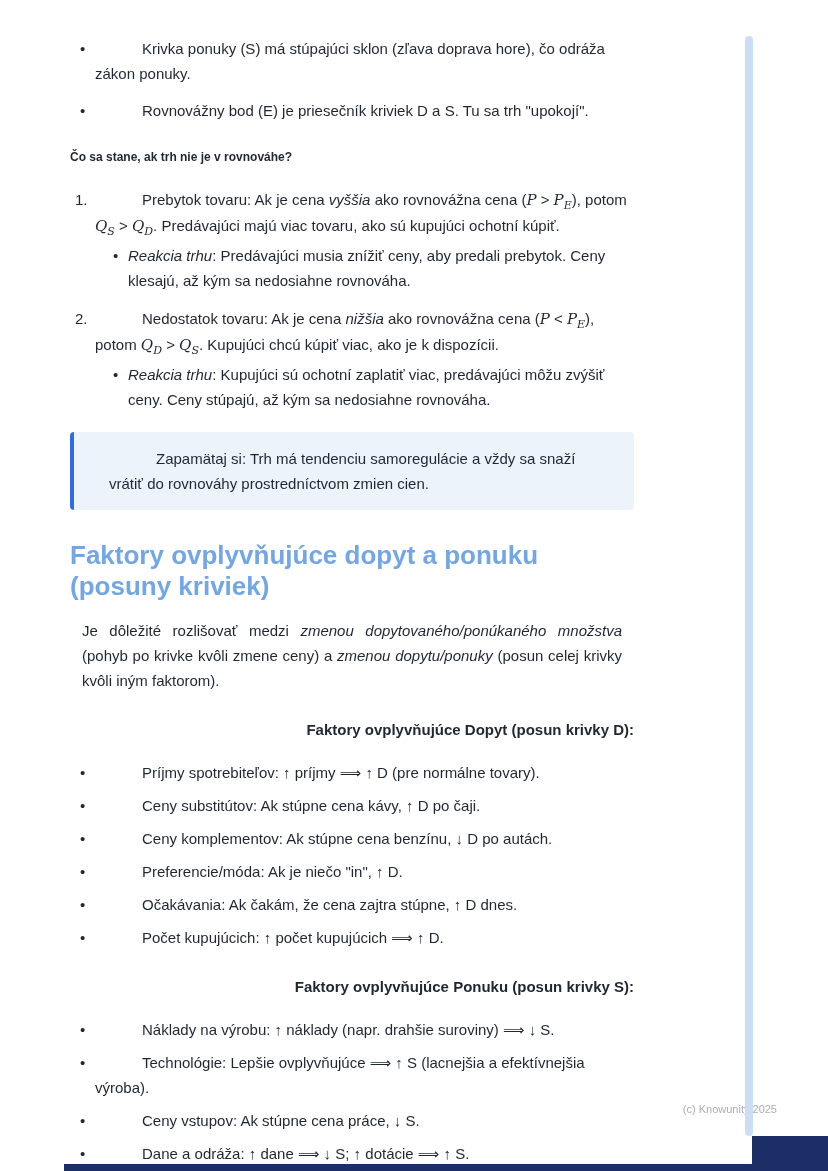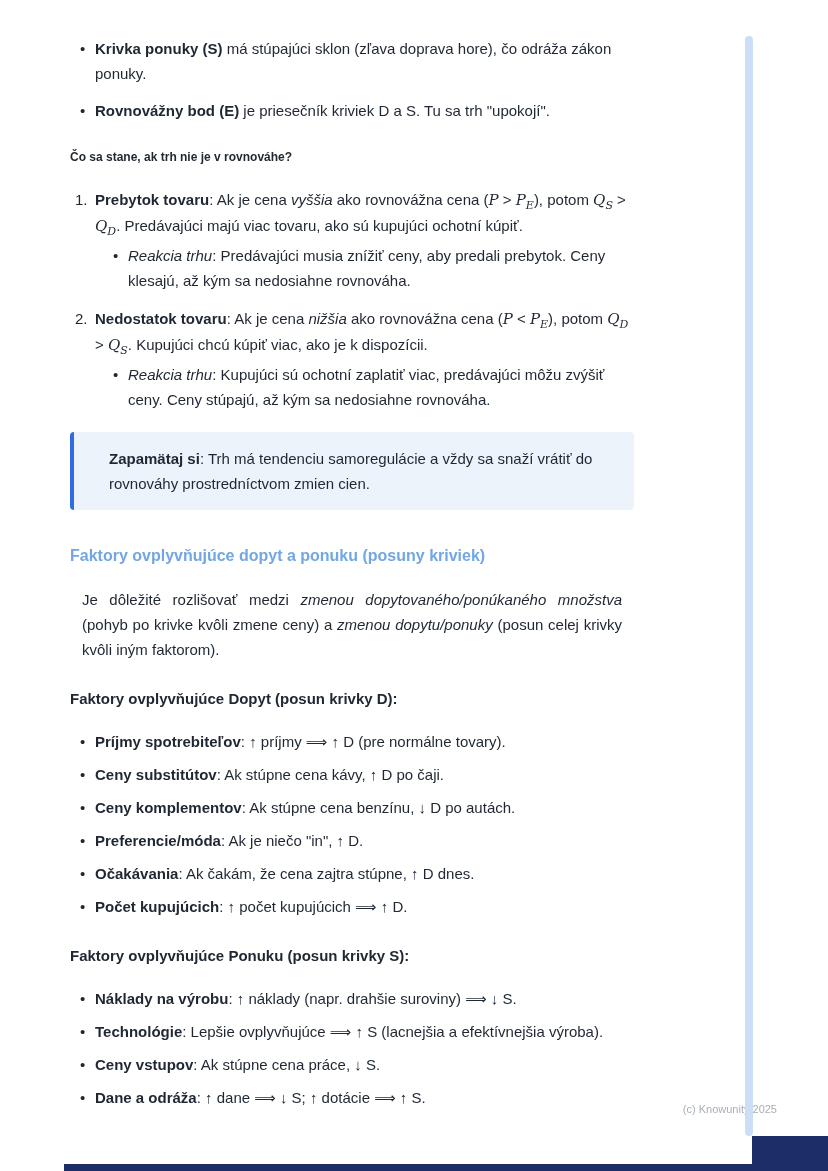--- a/index.html
+++ b/index.html
@@ -28,28 +28,28 @@
   .subrow { margin-left: 43px; margin-top: 4px; }
   .submarker { flex: none; width: 15px; }
   .callout {
     margin-top: 20px;
     background: var(--callout-bg, #edf3fb);
     border-left: 4px solid var(--callout-border, #2e6be4);
     border-radius: 4px;
     padding: 14px 35px;
   }
   h2 {
-    font-size: 16px; line-height: 31px; font-weight: 700;
+    font-size: 26px; line-height: 31px; font-weight: 700;
     color: var(--heading-blue, #72a6e4);
     margin: 30px 0 0;
   }
   .para { text-align: justify; margin: 16px 12px 0; }
-  h4 { font-size: 15px; font-weight: 700; margin: 24px 0 18px; }
+  h4 { font-size: 15px; font-weight: 700; margin: 24px 0 18px; text-align: right; }
   .factor-list > .row { margin-bottom: 8px; }
-  .seg-b { font-weight: 700; }
+  .seg-b { font-weight: 400; margin-left: 47px; }
   .seg-i { font-style: italic; }
   .seg-m { font-family: "DejaVu Serif", "Liberation Serif", serif; font-style: italic; }
   .seg-m sub { font-size: 11px; line-height: 0; font-style: italic; }
   .footer {
     position: absolute; top: 1103px; right: 51px;
     font-size: 11px; color: var(--footer-gray, #a8aeb8);
   }
   .scrollbar {
     position: absolute; left: 745px; top: 36px; width: 8px; height: 1100px;
     background: var(--scrollbar-blue, #cbdef5);

